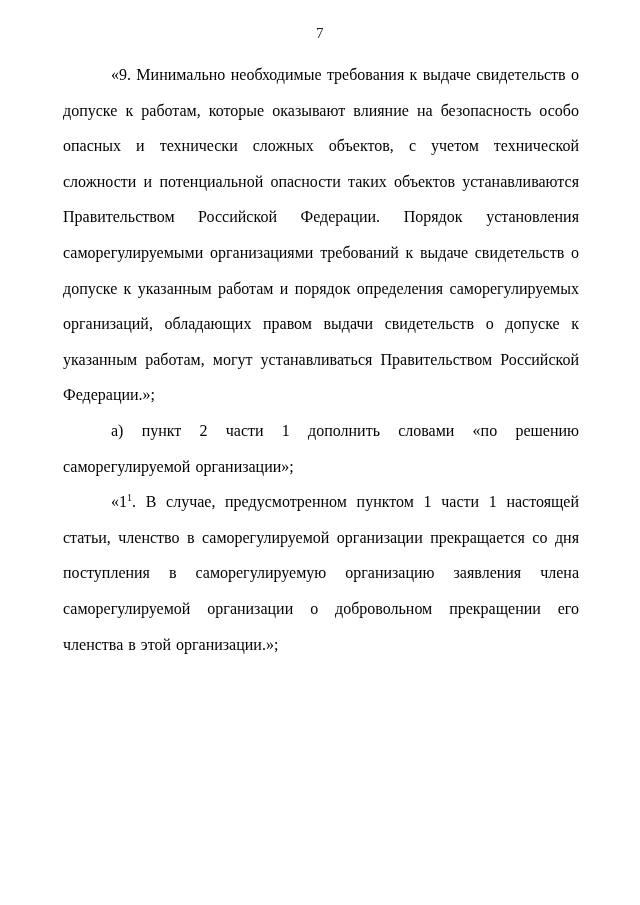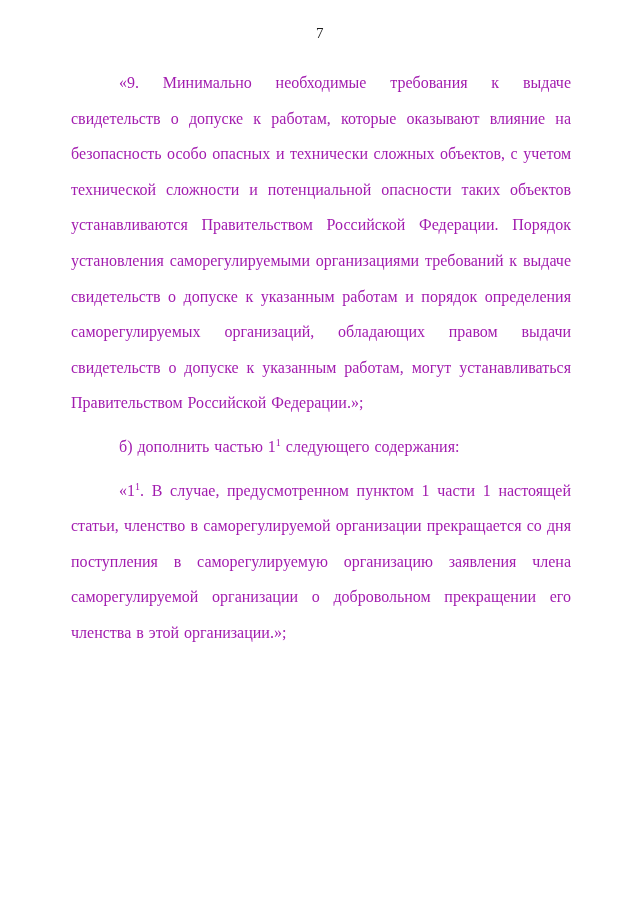--- a/index.html
+++ b/index.html
@@ -33,39 +33,39 @@
   }
 
   .content {
     position: absolute;
     top: 57px;
     left: 63px;
     right: 61px;
   }
 
   .para {
-    margin: 8px;
+    margin: 0;
     text-align: justify;
     text-indent: 48px;
     line-height: 35.6px;
     word-spacing: 1px;
-    color: #a21caf;
+    color: #000000;
   }
 
   .para sup {
     font-size: 10px;
     line-height: 0;
     vertical-align: super;
     letter-spacing: 0;
   }
 </style>
 </head>
 <body>
 
 <div class="page">
   <div class="page-number">7</div>
 
   <div class="content">
     <p class="para">«9. Минимально необходимые требования к выдаче свидетельств о допуске к работам, которые оказывают влияние на безопасность  особо опасных и технически сложных объектов, с учетом технической сложности и потенциальной опасности таких объектов устанавливаются Правительством Российской Федерации. Порядок установления саморегулируемыми организациями требований к выдаче свидетельств о допуске к указанным работам и порядок определения саморегулируемых организаций, обладающих правом выдачи свидетельств о допуске к указанным работам, могут устанавливаться Правительством Российской Федерации.»;</p>
-    <p class="para">б) дополнить частью 1<sup>1</sup> следующего содержания:</p>
+    <p class="para">а) пункт 2 части 1 дополнить словами «по решению саморегулируемой организации»;</p>
     <p class="para">«1<sup>1</sup>. В случае, предусмотренном пунктом 1 части 1 настоящей статьи, членство в саморегулируемой организации прекращается со дня поступления в саморегулируемую организацию заявления члена саморегулируемой организации о добровольном прекращении его членства в этой организации.»;</p>
   </div>
 </div>
 
 </body></html>

